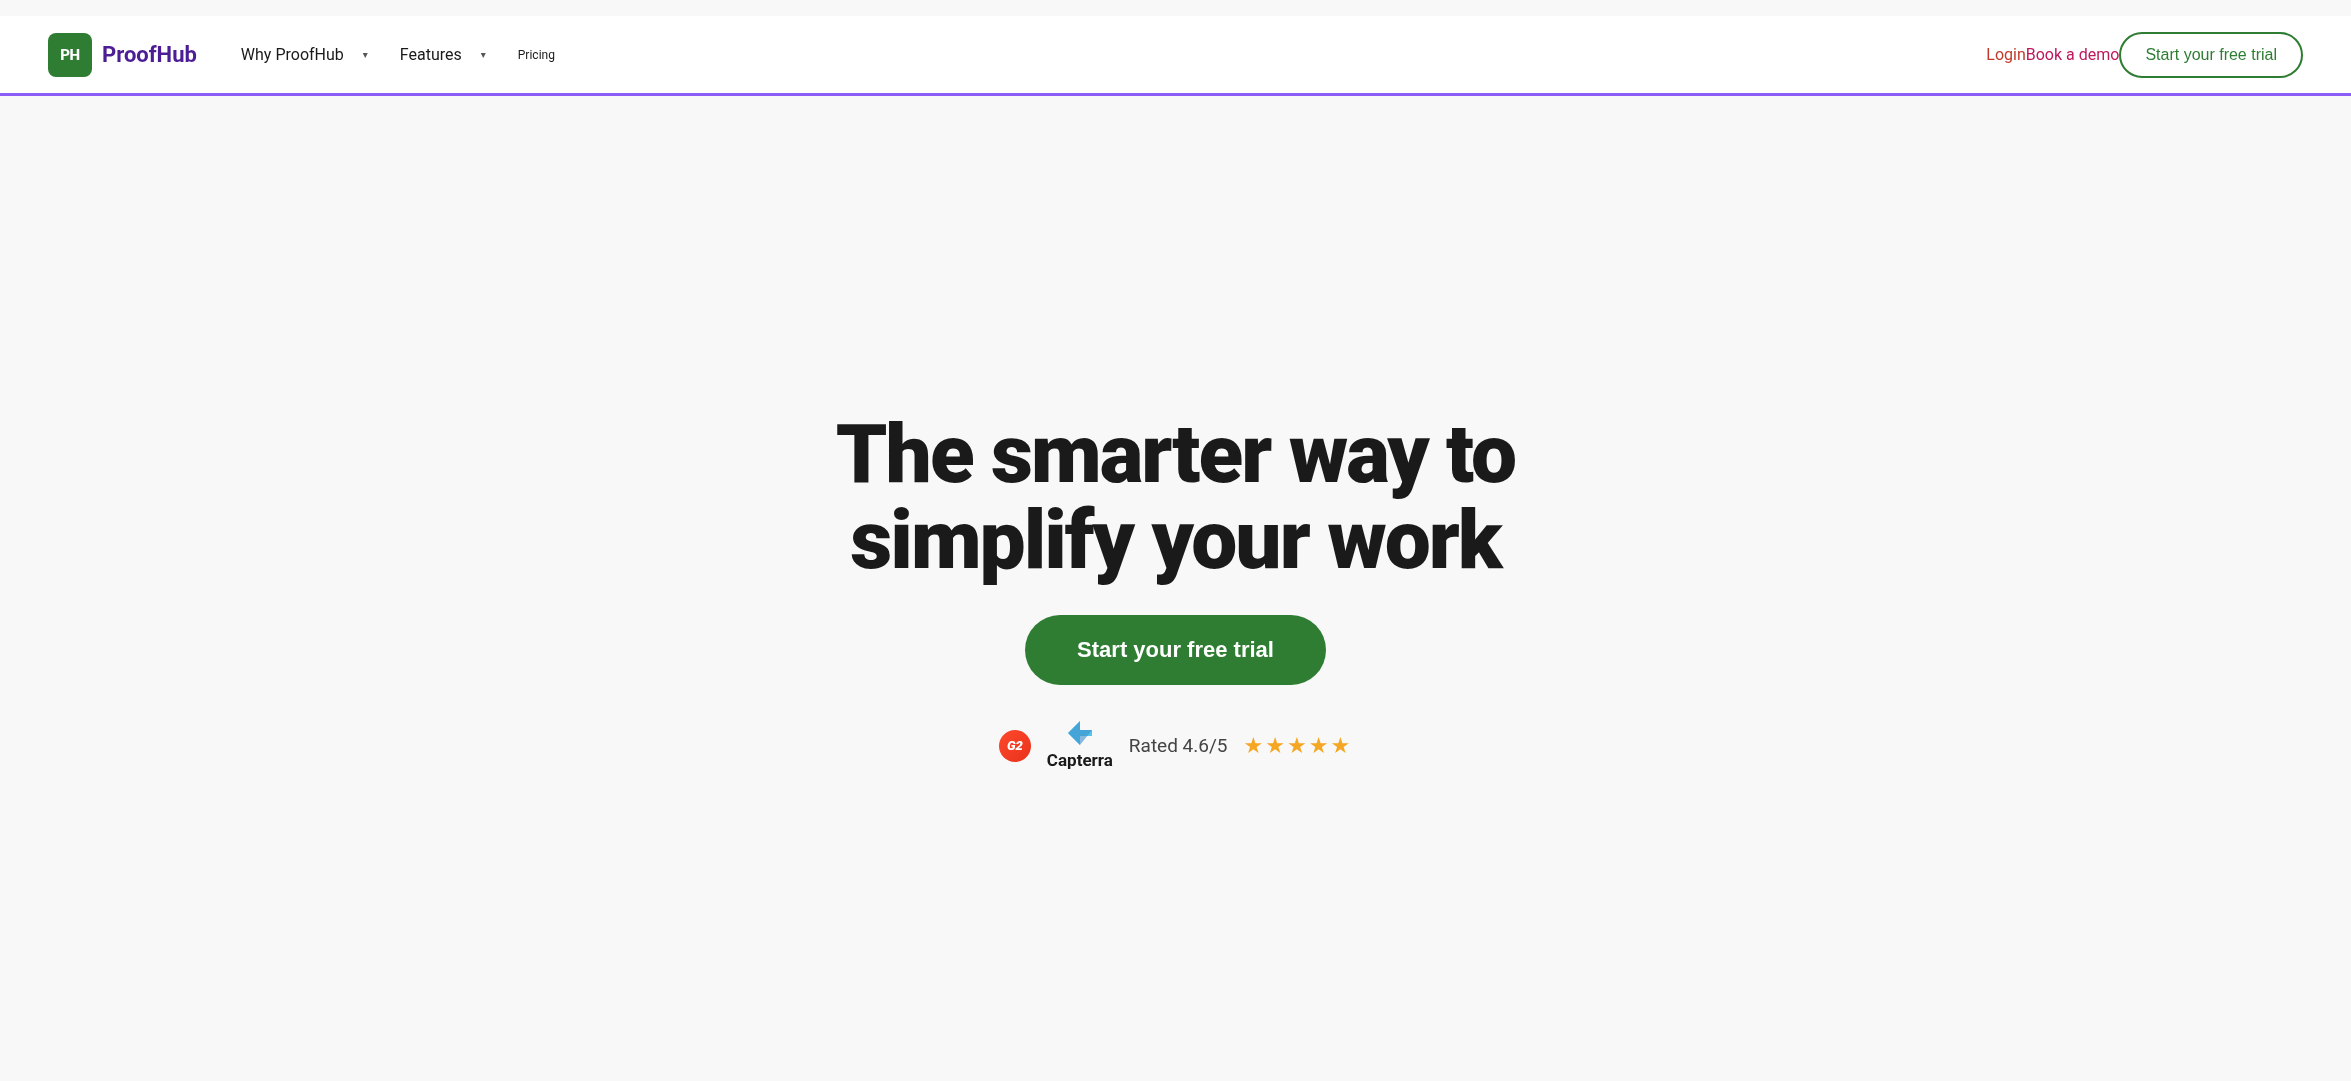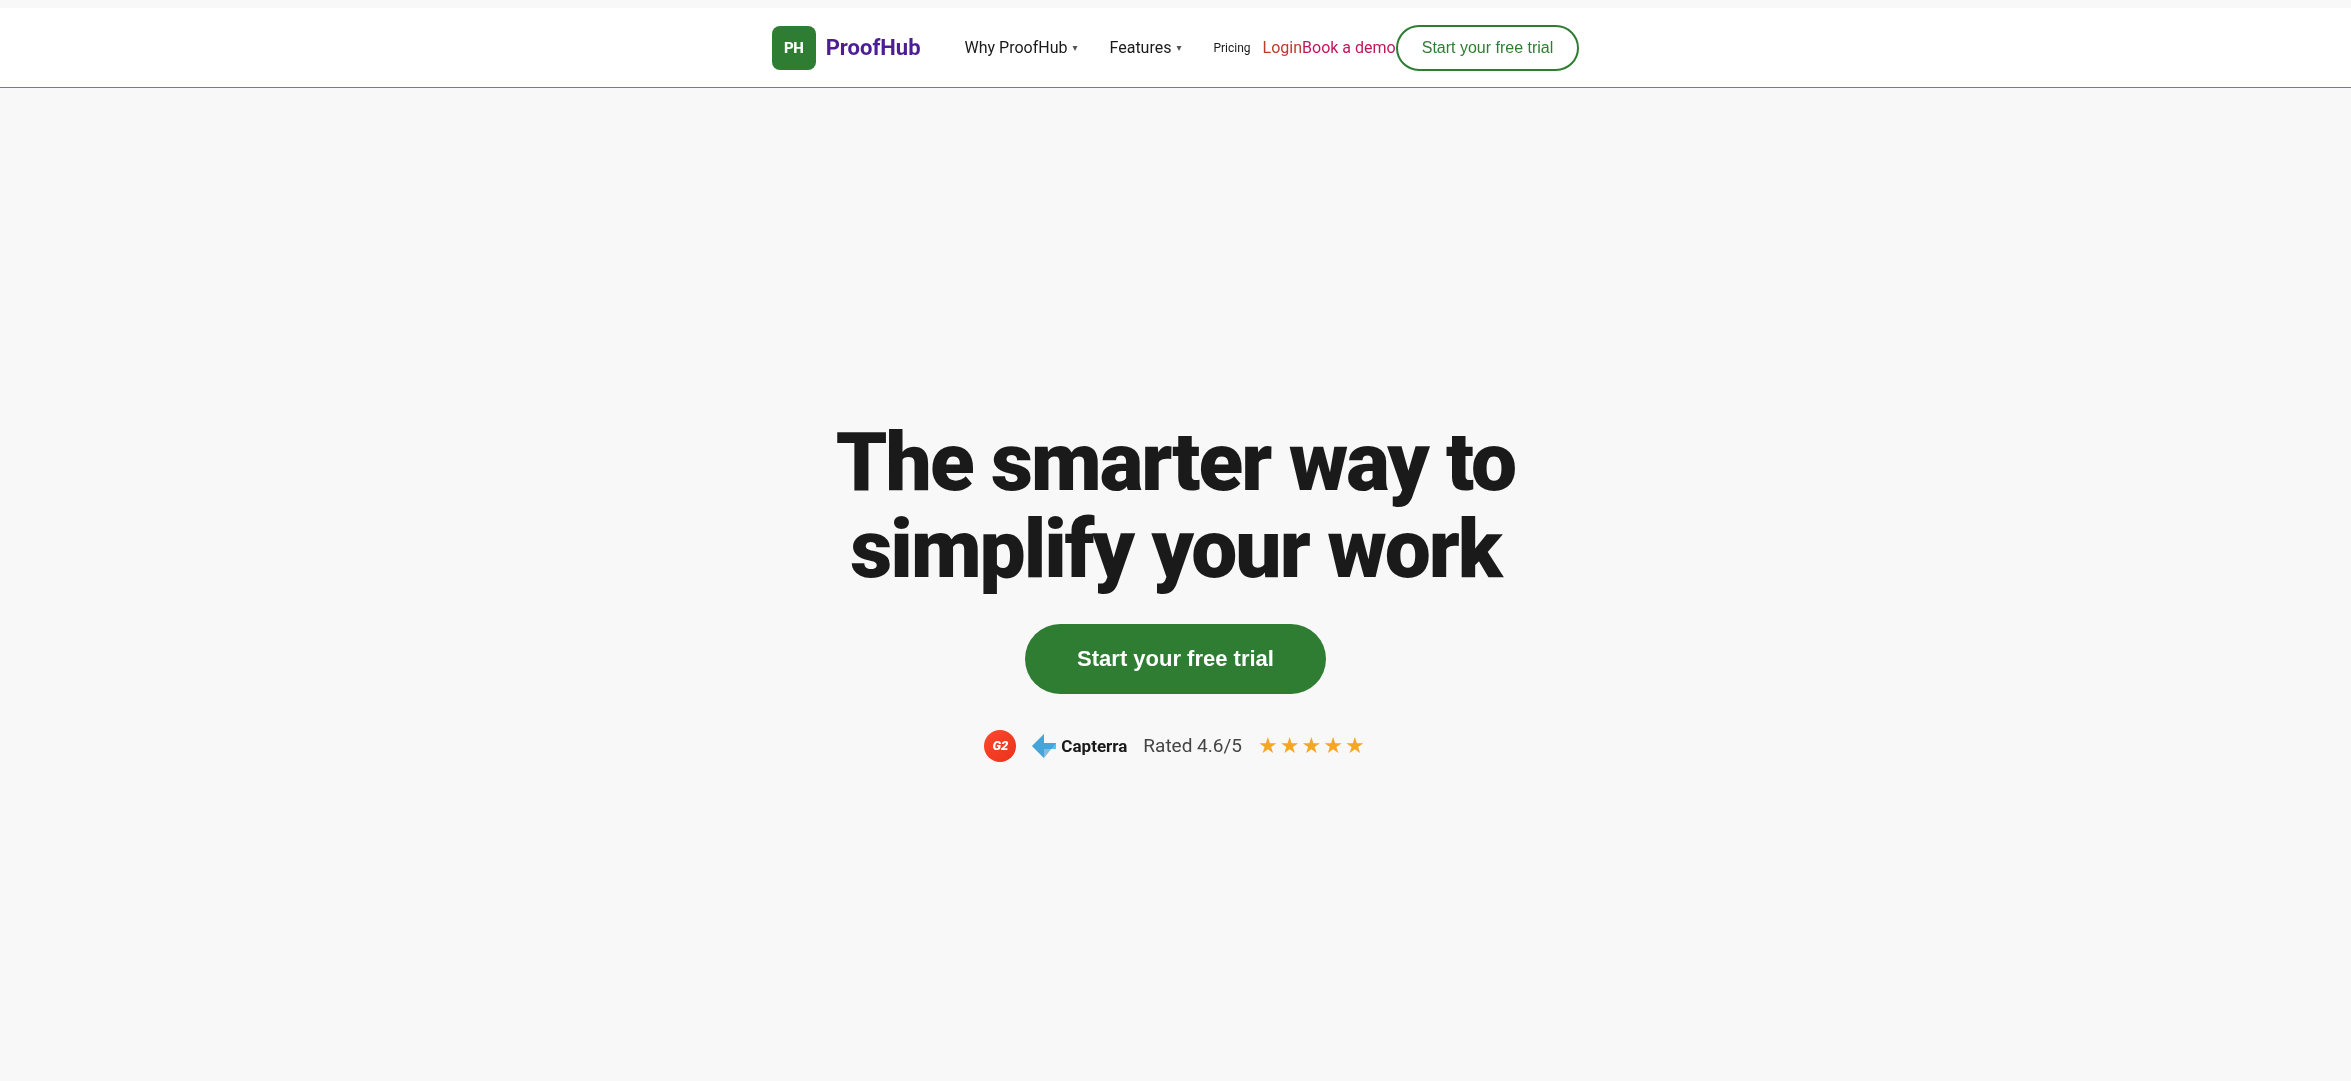--- a/index.html
+++ b/index.html
@@ -11,27 +11,27 @@
     body {
       font-family: -apple-system, BlinkMacSystemFont, 'Segoe UI', Roboto, Helvetica, Arial, sans-serif;
       background-color: #f8f8f8;
       min-height: 100vh;
     }
 
     
     .navbar {
       display: flex;
       align-items: center;
-      justify-content: center;
+      justify-content: space-between;
       padding: 0 48px;
       height: 80px;
       background-color: #ffffff;
-      border-bottom: 1px solid #8b5cf6;
+      border-bottom: 3px solid #8b5cf6;
       position: sticky;
-      top: 8px;
+      top: 16px;
       z-index: 100;
     }
 
     .navbar-left {
       display: flex;
       align-items: center;
       gap: 32px;
     }
 
     .logo-area {
@@ -65,21 +65,21 @@
 
     .nav-links {
       display: flex;
       align-items: center;
       gap: 8px;
     }
 
     .nav-link {
       display: flex;
       align-items: center;
-      gap: 5px;
+      gap: 19px;
       padding: 8px 12px;
       font-size: 16px;
       color: #1a1a1a;
       cursor: pointer;
       border-radius: 6px;
       text-decoration: none;
       white-space: nowrap;
     }
 
     .nav-link .chevron {
@@ -200,20 +200,21 @@
     }
 
     
     .capterra-badge {
       display: inline-flex;
       align-items: center;
       gap: 5px;
       font-weight: 700;
       color: #1a1a1a;
       font-size: 17px;
+      flex-direction: column;
     }
 
     .capterra-icon {
       width: 24px;
       height: 24px;
     }
 
     .stars {
       color: #f5a623;
       font-size: 22px;

